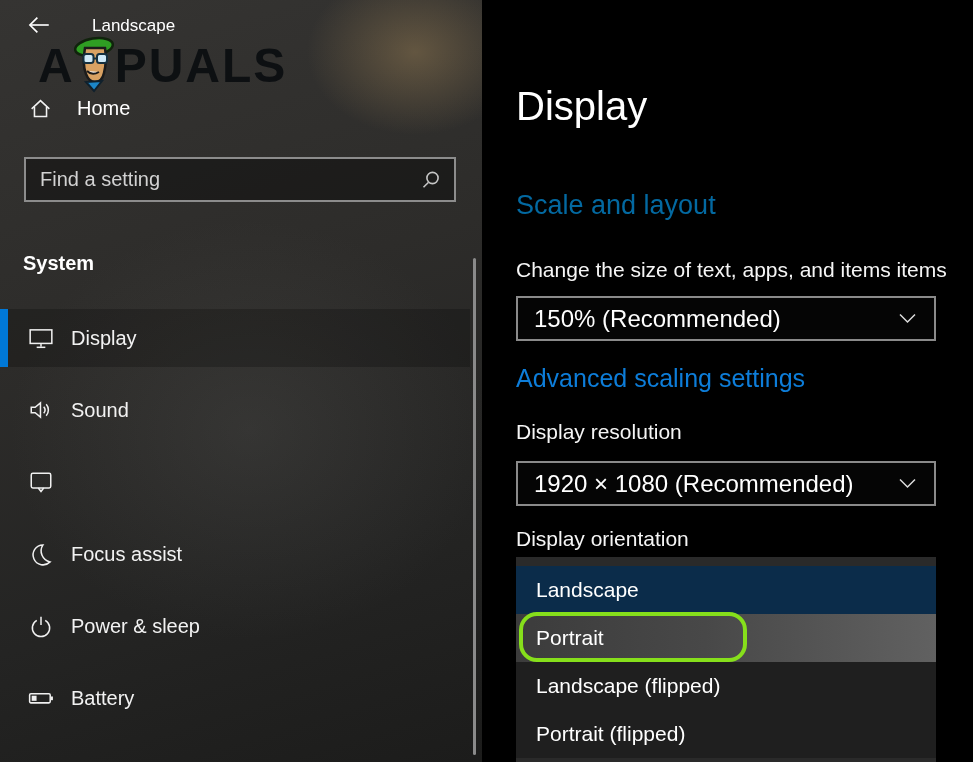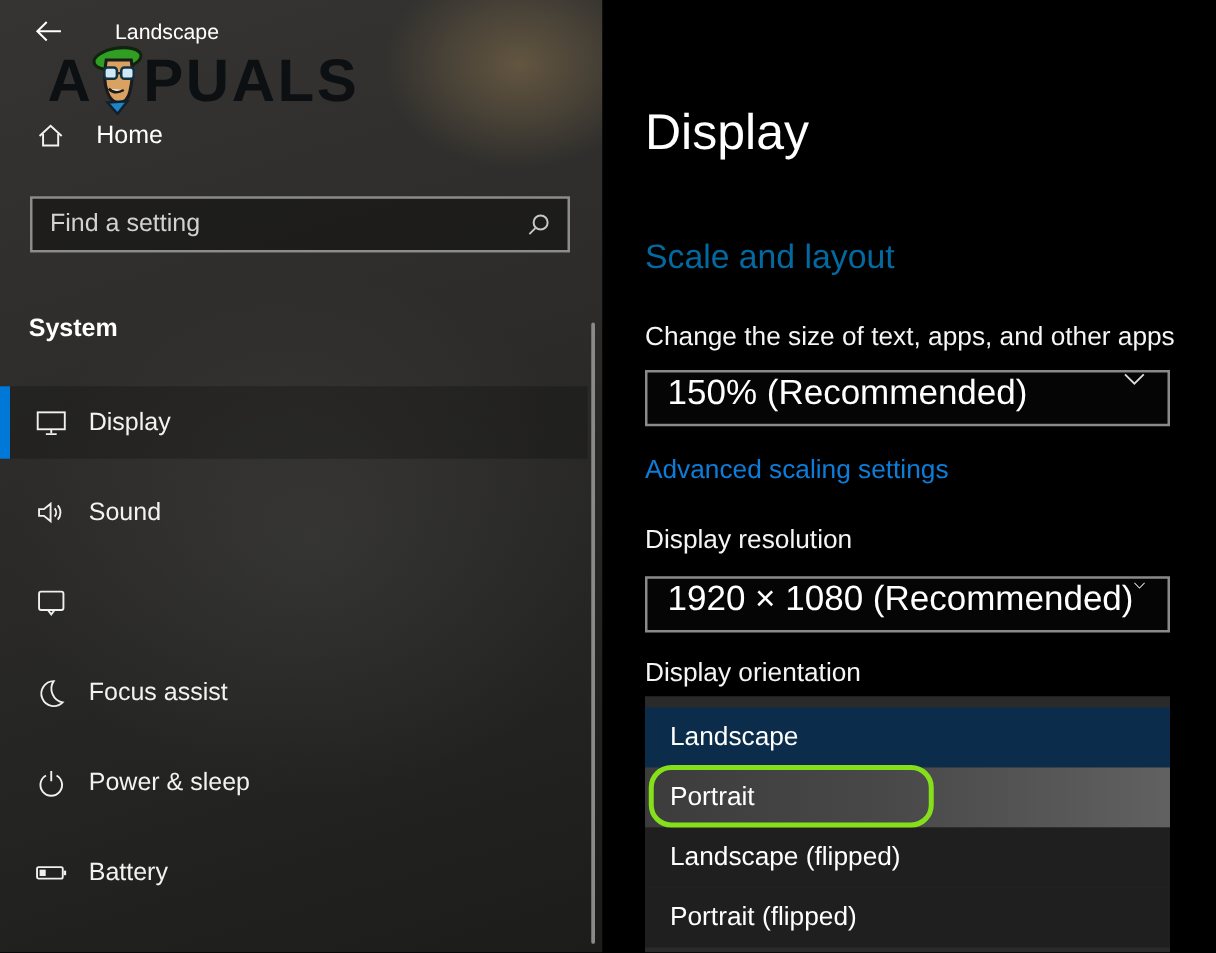--- a/index.html
+++ b/index.html
@@ -74,27 +74,27 @@
   .section-title {
     position:absolute; left:34px; top:190px; font-size:27px; font-weight:300; color:#0369a1;
   }
   .field-label { position:absolute; left:34px; font-size:21px; color:#f5f5f5; white-space:nowrap; }
   .lbl-scale { top:258px; }
   .lbl-resolution { top:420px; }
   .lbl-orientation { top:527px; }
   .dropdown {
     position:absolute; left:34px; width:420px; height:45px;
     border:2px solid #8a8a8a; background:#050505; color:#ffffff;
-    display:flex; align-items:flex-start; justify-content:space-between;
-    padding:0 18px 0 16px; font-size:28px; cursor:pointer; white-space:nowrap;
+    display:flex; align-items:center; justify-content:space-between;
+    padding:0 18px 0 16px; font-size:24px; cursor:pointer; white-space:nowrap;
   }
   .dd-scale { top:296px; }
   .dd-resolution { top:461px; }
   .link {
-    position:absolute; left:34px; top:364px; font-size:21px; color:#0d7dd9;
+    position:absolute; left:34px; top:364px; font-size:25px; color:#0d7dd9;
     text-decoration:none; cursor:pointer;
   }
   .option-list {
     position:absolute; left:34px; top:557px; width:420px; height:205px;
     background:#2a2a2a; padding-top:9px; overflow:hidden;
   }
   .option {
     height:48px; display:flex; align-items:center; padding-left:20px;
     font-size:21px; color:#ffffff; background:#1f1f1f; cursor:pointer; white-space:nowrap;
   }
@@ -222,21 +222,21 @@
     </nav>
 
     <div class="scrollbar"></div>
   </aside>
 
   <main class="main">
 
     <h1 class="page-title">Display</h1>
     <h2 class="section-title">Scale and layout</h2>
 
-    <div class="field-label lbl-scale">Change the size of text, apps, and other apps</div>
+    <div class="field-label lbl-scale">Change the size of text, apps, and items items</div>
     <div class="dropdown dd-scale">
       <span>150% (Recommended)</span>
       <svg width="17" height="11" viewBox="0 0 17 11" fill="none" stroke="#dcdcdc" stroke-width="1.5">
         <path d="M1 1.5 8.5 9 16 1.5"></path>
       </svg>
     </div>
 
     <a class="link">Advanced scaling settings</a>
 
     <div class="field-label lbl-resolution">Display resolution</div>

